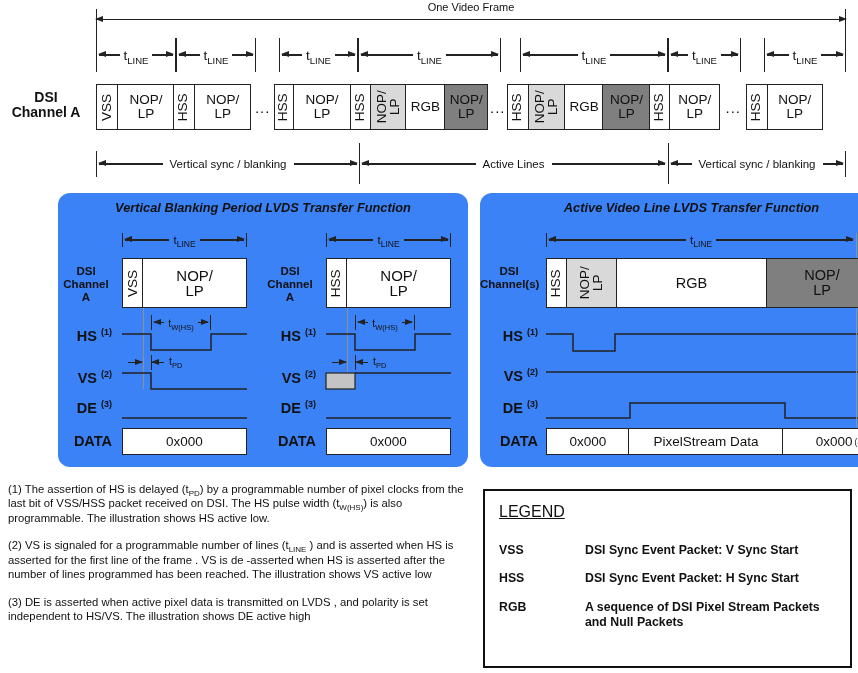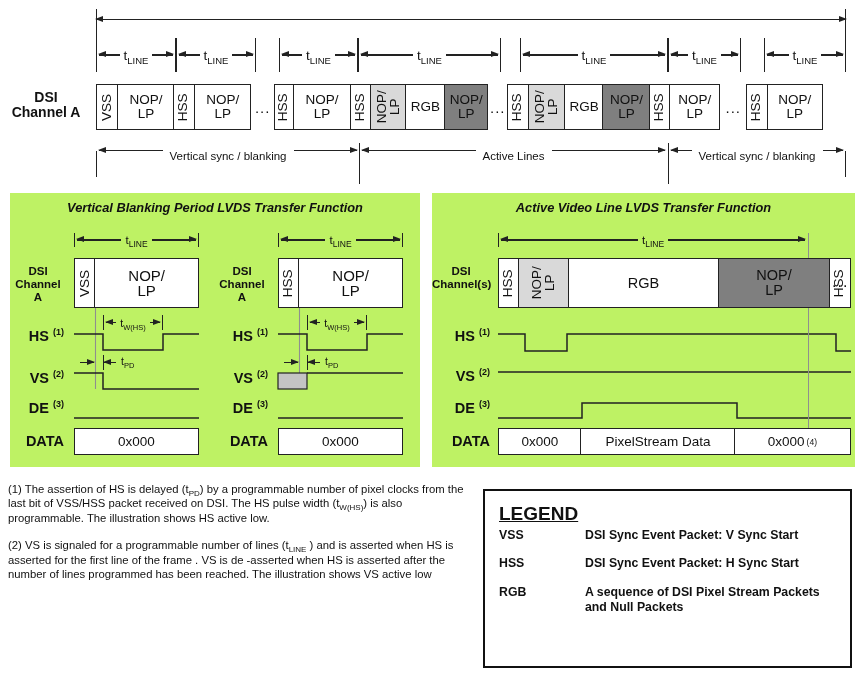--- a/index.html
+++ b/index.html
@@ -27,53 +27,54 @@
   
   .pktrow{display:flex;align-items:stretch;}
   .pkt{box-sizing:border-box;border:1.6px solid #222;background:#fff;display:flex;
     align-items:center;justify-content:center;text-align:center;font-size:13.5px;line-height:1.03;}
   .pkt+.pkt{margin-left:-1.6px;}
   .pkt.vlight{background:#d9d9d9;}
   .pkt.dark{background:#7f7f7f;}
   .rot{display:inline-block;transform:rotate(-90deg);text-align:center;line-height:0.95;white-space:nowrap;}
   .dots{display:flex;align-items:center;justify-content:center;font-size:15px;letter-spacing:1px;}
   
-  .bspan{position:absolute;display:flex;align-items:flex-start;gap:7px;height:28px;}
+  .bspan{position:absolute;display:flex;align-items:center;gap:7px;height:28px;}
   .bspan .rlab{font-size:11.5px;white-space:nowrap;}
   
-  .panel{position:absolute;background:#bef264;border-radius:0;}
+  .panel{position:absolute;background:#3b82f6;border-radius:12px;margin-left:48px;}
   .ptitle{position:absolute;left:0;right:0;top:7px;text-align:center;font-weight:bold;
     font-style:italic;font-size:12.8px;}
   .chlab{position:absolute;font-weight:bold;font-size:11.5px;line-height:1.15;text-align:center;}
   .sig{position:absolute;font-weight:bold;font-size:14.5px;text-align:right;white-space:nowrap;}
   .sig sup{font-size:9px;}
   .databox{position:absolute;display:flex;align-items:stretch;}
   .dcell{box-sizing:border-box;border:1.6px solid #222;background:#fff;display:flex;
     align-items:center;justify-content:center;font-size:13.5px;}
   .dcell+.dcell{margin-left:-1.6px;}
   .dcell sup{font-size:8.5px;margin-left:2px;}
   .grayline{position:absolute;width:1.1px;background:#8f8f8f;}
   
   #notes{position:absolute;left:8px;top:482px;width:462px;font-size:11.3px;line-height:1.28;}
   #notes p{margin:0 0 13px;}
   #notes sub{font-size:8px;line-height:0;}
   
   #legend{position:absolute;left:483px;top:489px;width:369px;height:179px;box-sizing:border-box;
     border:2.2px solid #111;background:#fff;padding:12px 14px;}
-  #legend .ltitle{font-weight:bold;font-size:19px;text-decoration:underline;margin-bottom:3px;}
+  #legend .ltitle{font-weight:normal;font-size:16px;text-decoration:underline;margin-bottom:22px;}
   .lrow{display:flex;margin-bottom:13px;font-weight:bold;font-size:12.3px;line-height:1.25;}
   .lrow .term{width:86px;flex:none;}
   .lrow .desc{flex:1;}
   .toplab{font-size:11px;}
 </style>
 </head>
 <body>
 
 <div id="canvas">
 
+  <div class="abs toplab" style="left:96px;top:1px;width:750px;text-align:center;">One Video Frame</div>
   <div class="arr l r fx" style="left:96px;top:19px;width:750px;"></div>
   <div class="tick" style="left:96px;top:9px;height:29px;"></div>
   <div class="tick" style="left:845px;top:9px;height:29px;"></div>
 
   <div class="tseg" style="left:96px;top:38px;width:80px;height:34px;">
     <span class="tk lt"></span>
       <span class="arr l"></span>
     <span class="tlab"><span>t</span><sub>LINE</sub></span>
     <span class="arr r"></span>
       <span class="tk rt"></span>
@@ -366,20 +367,21 @@
       <span>VS</span> <sup>(2)</sup></div>
     <div class="sig" style="left:0;top:206px;width:58px;">
       <span>DE</span> <sup>(3)</sup></div>
     <div class="sig" style="left:0;top:240px;width:58px;">
       <span>DATA</span></div>
   </div>
 
   <div id="notes">
       <p>(1)  The assertion of HS is delayed  (t<sub>PD</sub>) by a programmable number of pixel clocks from the last bit of VSS/HSS packet received on DSI. The HS pulse width (t<sub>W(HS)</sub>) is also programmable. The illustration shows HS active low.</p>
       <p>(2) VS is signaled for a programmable number of lines  (t<sub>LINE</sub> ) and is asserted when HS is asserted for the first line of the frame .  VS is de -asserted when HS is asserted after the number of lines programmed has been reached.  The illustration shows VS active low</p>
+      <p>(3)  DE is asserted when active pixel data is transmitted on LVDS ,  and polarity is set independent to HS/VS.  The illustration shows DE active high</p>
     </div>
 
   <div id="legend">
     <div class="ltitle">LEGEND</div>
     <div id="legend-rows">
         <div class="lrow">
           <div class="term">VSS</div>
           <div class="desc">DSI Sync Event Packet: V Sync Start</div>
         </div>
         <div class="lrow">

